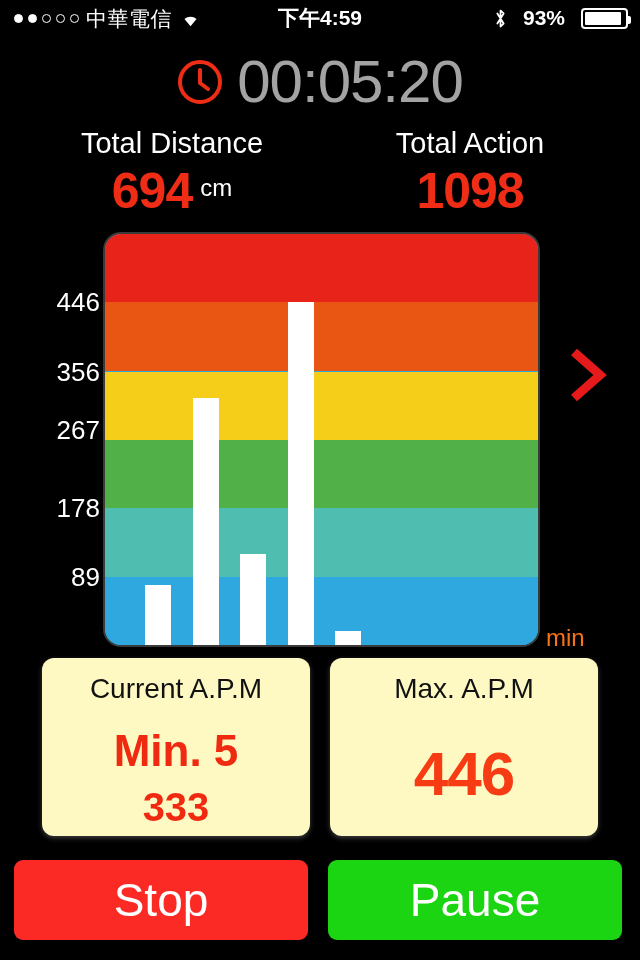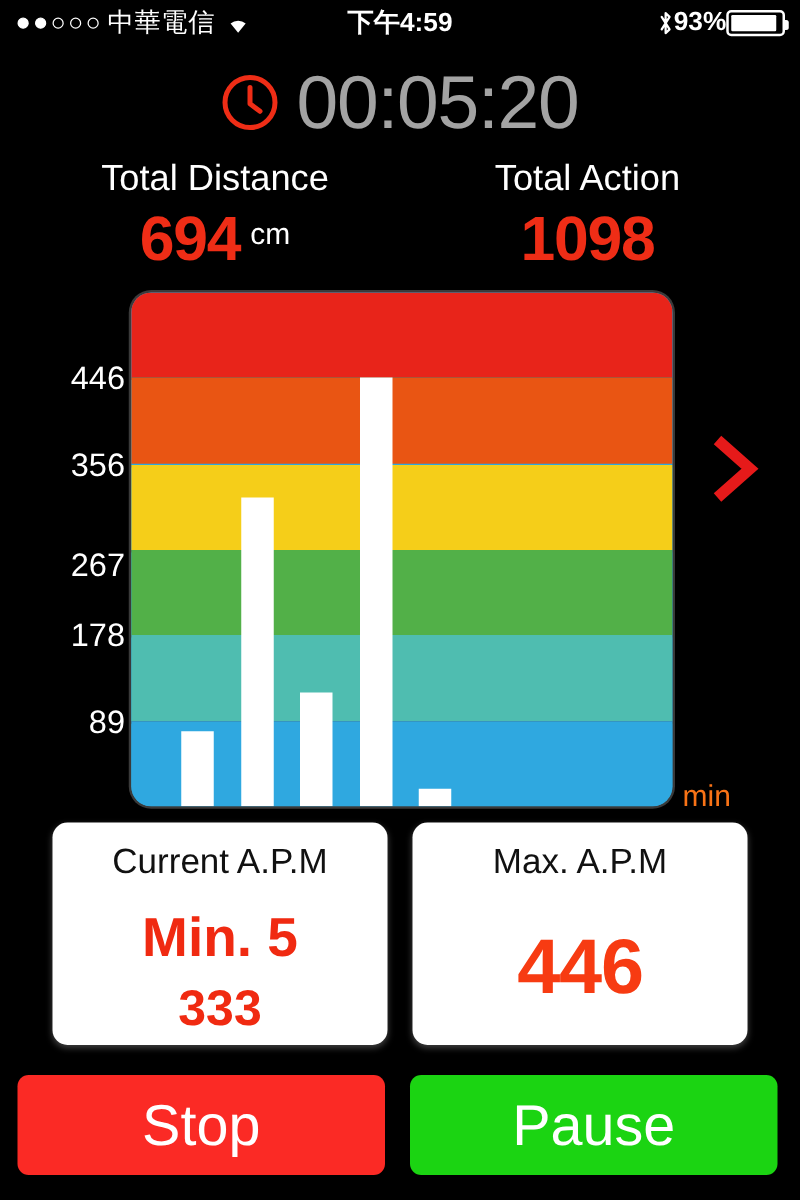--- a/index.html
+++ b/index.html
@@ -21,21 +21,21 @@
   .dots { display:flex; align-items:center; gap:5px; }
   .dot { width:9px; height:9px; border-radius:50%;
          border:1.5px solid #fff; background:transparent; }
   .dot.on { background:#fff; }
   #carrier { font-size:21px; letter-spacing:0.5px; line-height:1; }
   #wifi-ic { width:23px; height:17px; display:block; }
   #sb-center { position:absolute; left:0; top:0; width:640px; height:36px;
                display:flex; align-items:center; justify-content:center; }
   #clock { font-size:21px; font-weight:bold; letter-spacing:0px; }
   #sb-right { position:absolute; right:12px; top:0; height:36px;
-              display:flex; align-items:center; gap:0; }
+              display:flex; align-items:center; gap:16px; }
   #bt-ic { width:13px; height:21px; display:block; }
   #battpct { font-size:21px; font-weight:bold; }
   #batt { position:relative; width:47px; height:21px;
           border:2px solid #fff; border-radius:4px; padding:2px; }
   #batt-fill { height:100%; background:#fff; border-radius:1px; }
   #batt-nub { position:absolute; right:-5px; top:6px; width:3px; height:8px;
               background:#fff; border-radius:0 2px 2px 0; }
 
   
   #timer-row {
@@ -75,21 +75,21 @@
               background:#4a4642; }
   .bar { position:absolute; bottom:0; background:#fff; }
   #min-label { position:absolute; left:546px; top:626px; color:#f97316;
                font-size:24px; line-height:1; }
   #next-arrow { position:absolute; left:566px; top:346px;
                 width:44px; height:58px; }
 
   
   .card {
     position:absolute; top:658px; width:268px; height:178px;
-    background:#ffffff; border-radius:12px;
+    background:#fef9c3; border-radius:12px;
     box-shadow:0 2px 5px rgba(255,255,255,0.25);
     display:flex; flex-direction:column; align-items:center;
   }
   #card-current { left:42px; }
   #card-max { left:330px; }
   .card-title { color:#111; font-size:28px; line-height:1; margin-top:17px; }
   .card-big { color:#F02A11; font-size:44px; line-height:1;
               font-weight:bold; margin-top:26px; }
   .card-sub { color:#F02A11; font-size:40px; line-height:1;
               font-weight:bold; margin-top:14px; }
@@ -160,21 +160,21 @@
       <div class="stat-valrow">
         <span class="stat-value">1098</span>
       </div>
     </div>
   </div>
 
   <div id="chart-wrap">
     <div id="yaxis">
         <div class="ytick" style="top: 342.628px;">89</div>
         <div class="ytick" style="top: 274.256px;">178</div>
-        <div class="ytick" style="top: 218px;">267</div>
+        <div class="ytick" style="top: 196px;">267</div>
         <div class="ytick" style="top: 137.512px;">356</div>
         <div class="ytick" style="top: 68.372px;">446</div>
       </div>
     <div id="plot">
         <div class="band" style="top: 0px; height: 68.372px; background: rgb(232, 36, 26);"></div>
         <div class="band-sep" style="top: 68.372px;"></div>
         <div class="band" style="top: 68.372px; height: 69.1402px; background: rgb(233, 85, 19);"></div>
         <div class="band-sep" style="top: 137.512px;"></div>
         <div class="band" style="top: 137.512px; height: 68.372px; background: rgb(245, 206, 25);"></div>
         <div class="band-sep" style="top: 205.884px;"></div>

